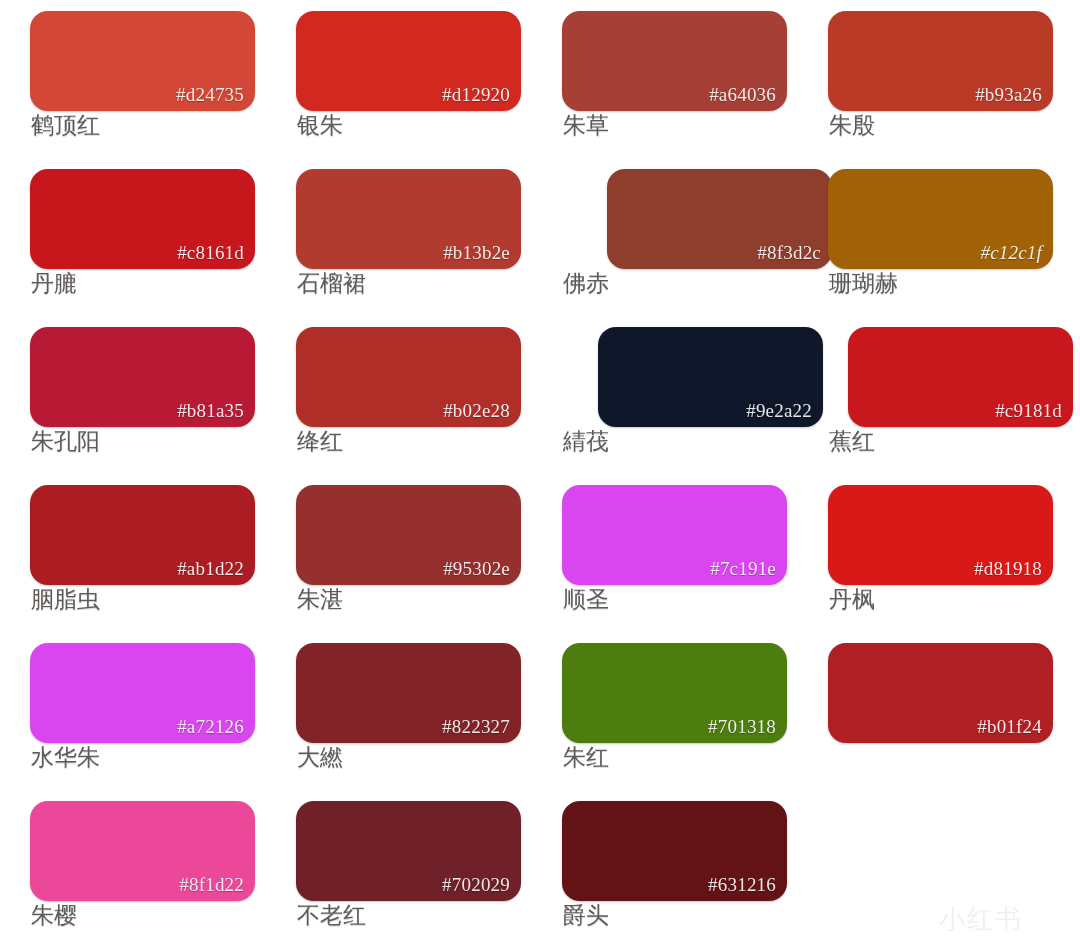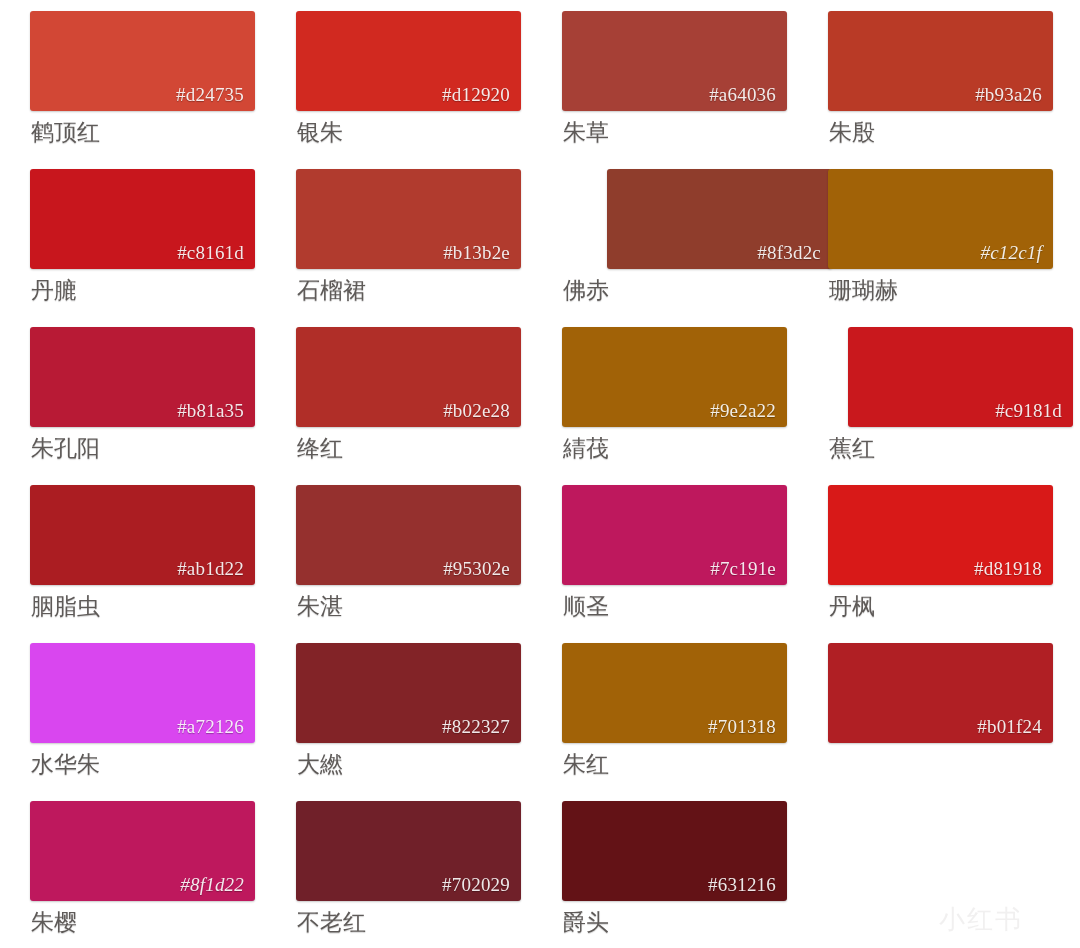--- a/index.html
+++ b/index.html
@@ -27,38 +27,37 @@
   }
   .swatch-cell {
     position: relative;
     width: 266px;
     height: 158px;
   }
   .swatch-chip {
     position: relative;
     width: 225px;
     height: 100px;
-    border-radius: 3px;
+    border-radius: 18px;
     box-sizing: border-box;
     box-shadow: 0 1px 2px rgba(0,0,0,0.22);
     overflow: hidden;
   }
   .swatch-hex {
     position: absolute;
     right: 11px;
     bottom: 5px;
     font-size: 19px;
     letter-spacing: 0.2px;
     color: rgba(255,255,255,0.90);
     text-shadow: 0 1px 1px rgba(0,0,0,0.30);
     font-family: "Liberation Serif", "DejaVu Serif", serif;
     white-space: nowrap;
   }
   .swatch-name {
-    margin-top: 7px;
     margin-left: 1px;
     font-size: 23px;
     line-height: 30px;
     color: #5e5a58;
     text-shadow: 0 1px 1px rgba(0,0,0,0.18);
     white-space: nowrap;
     font-family: "Liberation Serif", "DejaVu Serif", serif;
   }
   #watermark {
     position: absolute;
@@ -134,21 +133,21 @@
       </div>
       <div class="swatch-name">朱孔阳</div>
     </div>
     <div class="swatch-cell">
       <div class="swatch-chip" style="background: rgb(176, 46, 40);">
         <span class="swatch-hex">#b02e28</span>
       </div>
       <div class="swatch-name">绛红</div>
     </div>
     <div class="swatch-cell">
-      <div class="swatch-chip" style="background: #a16207;">
+      <div class="swatch-chip" style="background: #0f172a; margin-left: 36px;">
         <span class="swatch-hex">#9e2a22</span>
       </div>
       <div class="swatch-name">綪茷</div>
     </div>
     <div class="swatch-cell">
       <div class="swatch-chip" style="background: rgb(201, 24, 29); margin-left: 20px;">
         <span class="swatch-hex">#c9181d</span>
       </div>
       <div class="swatch-name">蕉红</div>
     </div>
@@ -158,21 +157,21 @@
       </div>
       <div class="swatch-name">胭脂虫</div>
     </div>
     <div class="swatch-cell">
       <div class="swatch-chip" style="background: rgb(149, 48, 46);">
         <span class="swatch-hex">#95302e</span>
       </div>
       <div class="swatch-name">朱湛</div>
     </div>
     <div class="swatch-cell">
-      <div class="swatch-chip" style="background: #be185d;">
+      <div class="swatch-chip" style="background: #d946ef;">
         <span class="swatch-hex">#7c191e</span>
       </div>
       <div class="swatch-name">顺圣</div>
     </div>
     <div class="swatch-cell">
       <div class="swatch-chip" style="background: rgb(216, 25, 24);">
         <span class="swatch-hex">#d81918</span>
       </div>
       <div class="swatch-name">丹枫</div>
     </div>
@@ -182,32 +181,32 @@
       </div>
       <div class="swatch-name">水华朱</div>
     </div>
     <div class="swatch-cell">
       <div class="swatch-chip" style="background: rgb(130, 35, 39);">
         <span class="swatch-hex">#822327</span>
       </div>
       <div class="swatch-name">大繎</div>
     </div>
     <div class="swatch-cell">
-      <div class="swatch-chip" style="background: #a16207; padding-left: 39px;">
+      <div class="swatch-chip" style="background: #4d7c0f; padding-left: 39px;">
         <span class="swatch-hex">#701318</span>
       </div>
       <div class="swatch-name">朱红</div>
     </div>
     <div class="swatch-cell">
       <div class="swatch-chip" style="background: rgb(176, 31, 36);">
         <span class="swatch-hex">#b01f24</span>
       </div>
     </div>
     <div class="swatch-cell">
-      <div class="swatch-chip" style="background: #be185d; font-style: italic;">
+      <div class="swatch-chip" style="background: #ec4899;">
         <span class="swatch-hex">#8f1d22</span>
       </div>
       <div class="swatch-name">朱樱</div>
     </div>
     <div class="swatch-cell">
       <div class="swatch-chip" style="background: rgb(112, 32, 41);">
         <span class="swatch-hex">#702029</span>
       </div>
       <div class="swatch-name">不老红</div>
     </div>

